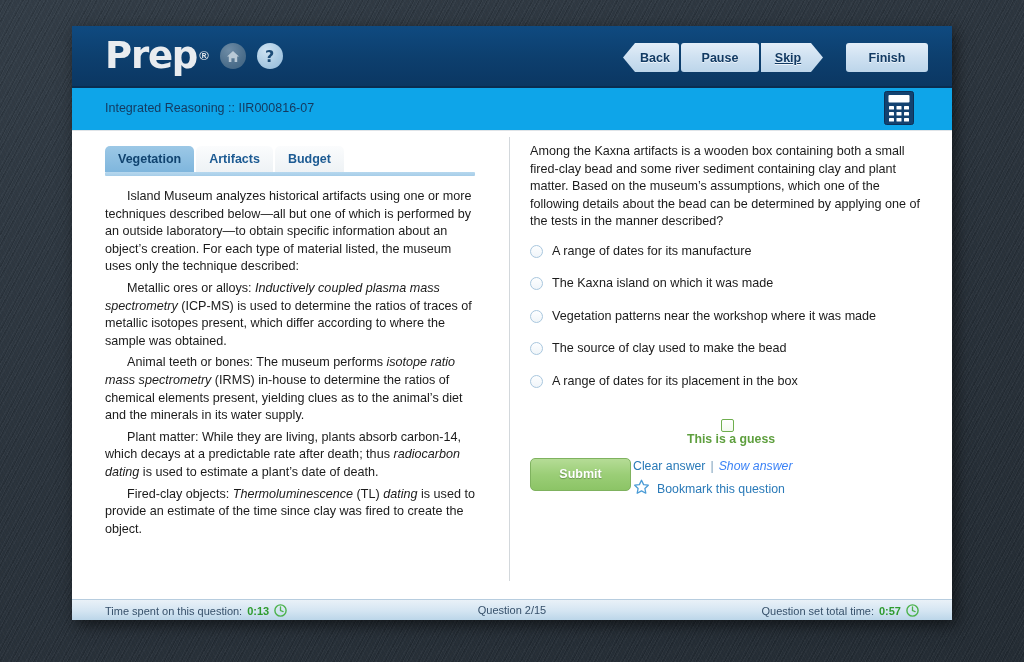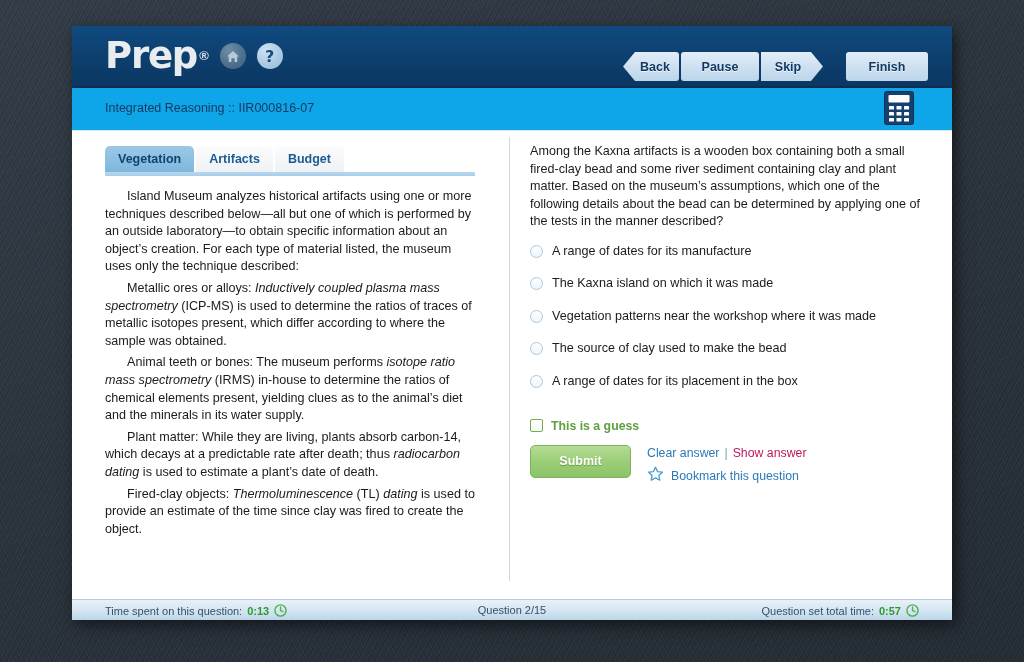--- a/index.html
+++ b/index.html
@@ -78,40 +78,40 @@
   }
   .nav-btn {
     height: 29px;
     background: linear-gradient(180deg, #e3eef8 0%, #cfe1f1 48%, #bcd5ea 100%);
     color: #123a63;
     font-size: 12.5px; font-weight: bold;
     display: flex; align-items: center; justify-content: center;
     cursor: pointer;
     border: 1px solid #9dbcd6;
     text-shadow: 0 1px 0 rgba(255,255,255,0.7);
-    margin-top: 9px;
   }
   #back-btn {
     width: 56px;
     border-radius: 3px 3px 3px 3px;
     clip-path: polygon(12px 0, 100% 0, 100% 100%, 12px 100%, 0 50%);
     padding-left: 8px;
     border: none;
   }
   #pause-btn {
     width: 78px; border-radius: 3px;
     margin-left: 2px;
     border: none;
   }
   #skip-btn {
     width: 62px;
     margin-left: 2px;
     clip-path: polygon(0 0, calc(100% - 12px) 0, 100% 50%, calc(100% - 12px) 100%, 0 100%);
     padding-right: 8px;
     border: none;
+    text-decoration: underline;
   }
   #finish-btn {
     width: 82px; border-radius: 3px;
     margin-left: 23px;
     border: none;
   }
 
   
   #sub-header {
     height: 43px;
@@ -219,20 +219,21 @@
     line-height: 16px;
     color: #1b1b1b;
     margin-left: 9px;
   }
 
   
   #guess-row {
     display: flex; align-items: center;
     margin-top: 30px; padding-left: 9px;
     cursor: pointer;
+    flex-direction: column;
   }
   #guess-box {
     width: 13px; height: 13px;
     border: 1.6px solid #6fae4e;
     border-radius: 2px;
     background: linear-gradient(180deg, #ffffff 0%, #f4faf0 100%);
     flex: 0 0 auto;
   }
   #guess-label {
     font-size: 12.3px; font-weight: bold;
@@ -250,27 +251,27 @@
     border-radius: 5px;
     border: 1px solid #7fb25f;
     background: linear-gradient(180deg, #b5dc96 0%, #9bce77 50%, #8cc466 100%);
     color: #ffffff;
     font-size: 12.5px; font-weight: bold;
     display: flex; align-items: center; justify-content: center;
     cursor: pointer;
     text-shadow: 0 1px 1px rgba(90,130,65,0.75);
     flex: 0 0 auto;
   }
-  #action-links { margin-left: 16px; padding-top: 1px; }
+  #action-links { margin-left: 2px; padding-top: 1px; }
   #links-row-1 {
     font-size: 12.3px;
     display: flex; align-items: center; gap: 5px;
   }
   .link-blue { color: #2a7ab8; cursor: pointer; }
-  .link-gray { color: #be185d; cursor: pointer; }
+  .link-gray { color: #3b82f6; cursor: pointer; font-style: italic; }
   .link-sep  { color: #7fa2bd; }
   #bookmark-row {
     display: flex; align-items: center;
     margin-top: 6px;
     cursor: pointer;
   }
   #bookmark-label {
     font-size: 12.3px; color: #2a7ab8;
     margin-left: 7px;
   }

